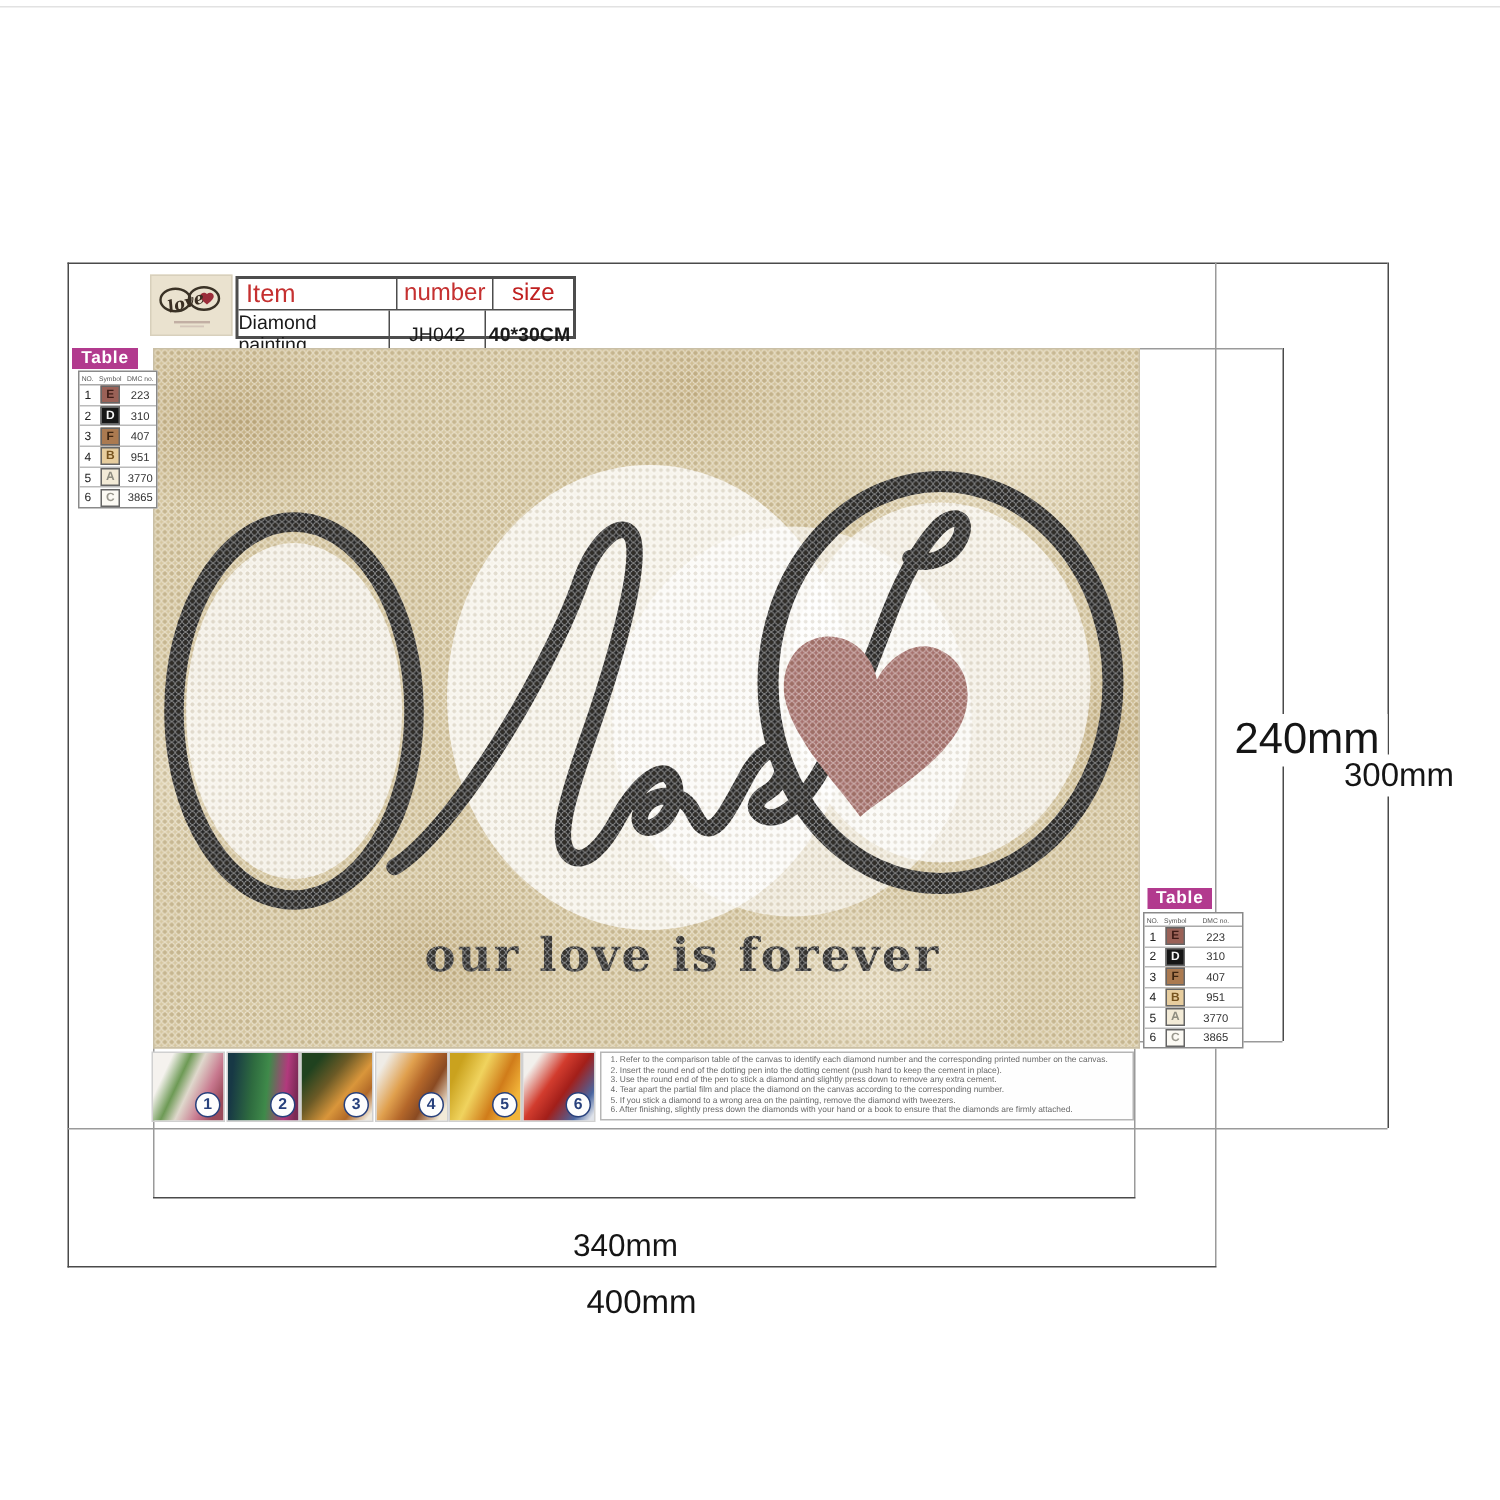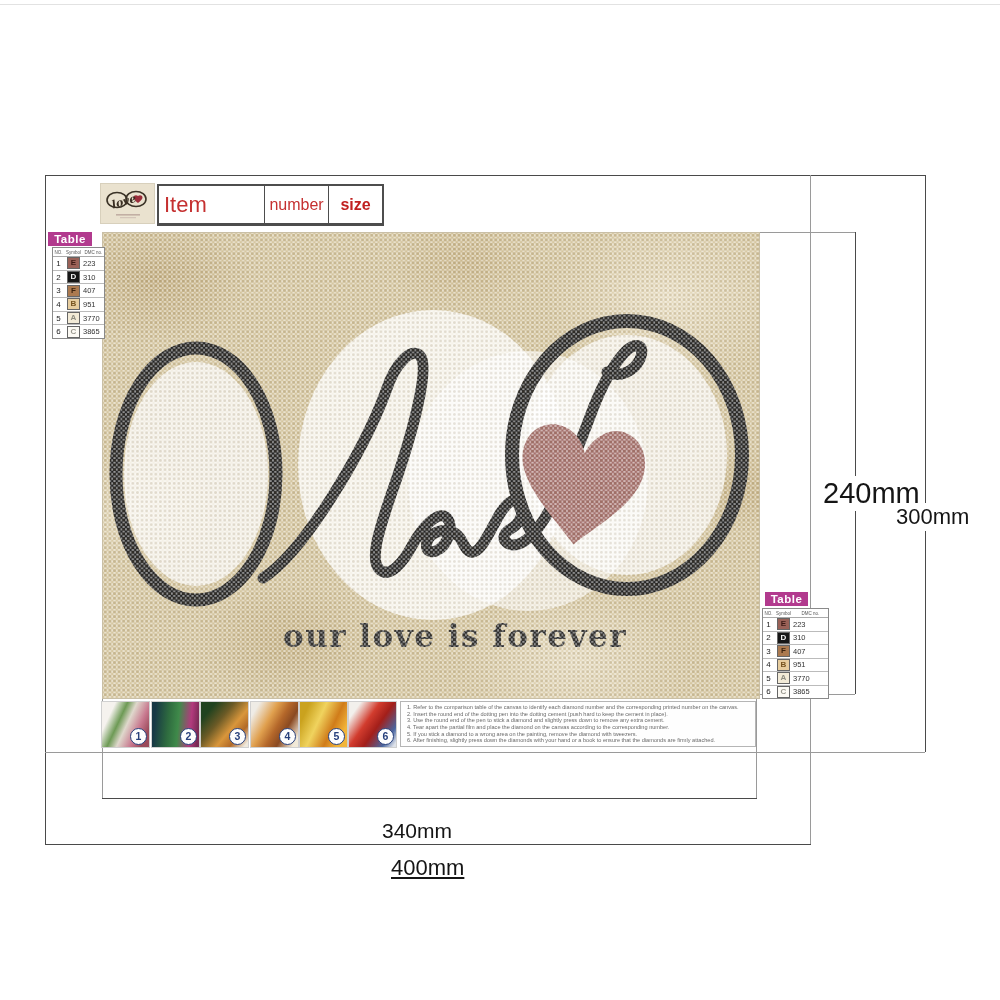--- a/index.html
+++ b/index.html
@@ -17,40 +17,40 @@
   
   #infotable{left:157px;top:184px;width:223px;height:38px;border:2px solid #4d4d4d;
              display:flex;flex-direction:column;background:#fff;z-index:2;}
   .inforow{display:flex;flex:1;}
   .inforow > div{border-right:1px solid #4d4d4d;display:flex;align-items:center;justify-content:center;}
   .inforow > div:last-child{border-right:none;}
   .inforow.hd{border-bottom:1px solid #4d4d4d;}
   .c-item{width:100px;}
   .c-num{width:63px;text-align:right;}
   .c-size{flex:1;}
-  .hd .c-item{justify-content:flex-start;padding-left:5px;color:#c53030;font-size:22px;}
+  .hd .c-item{justify-content:flex-start;padding-left:5px;color:#c53030;font-size:17px;}
   .hd .c-num{color:#c53030;font-size:16px;}
-  .hd .c-size{color:#c02020;font-size:16px;font-weight:bold;}
+  .hd .c-size{color:#c02020;font-size:16px;font-weight:normal;}
   .vl{font-size:13px;color:#1a1a1a;}
   .vl.b{font-weight:600;}
   
   .lg-title{position:absolute;background:#b23a8e;color:#fff;font-weight:bold;
             font-size:11.5px;display:flex;align-items:center;justify-content:center;
             letter-spacing:.5px;z-index:3;}
   .lg-table{position:absolute;background:#fff;border:1px solid #8a8a8a;z-index:3;
             display:flex;flex-direction:column;}
   .lg-head{display:flex;border-bottom:1px solid #aaa;color:#555;font-size:4.5px;height:8px;
            align-items:center;}
   .lg-row{display:flex;flex:1;border-bottom:1px solid #bbb;align-items:center;}
   .lg-row:last-child{border-bottom:none;}
   .lg-no{width:11px;text-align:center;font-size:8px;color:#222;}
   .lg-sym{width:19px;display:flex;align-items:center;justify-content:center;}
   .lg-sym span{width:11px;height:10px;border:1px solid #666;font-size:8px;font-weight:bold;
                display:flex;align-items:center;justify-content:center;line-height:1;}
-  .lg-code{flex:1;font-size:7.5px;color:#333;}
+  .lg-code{flex:1;text-align:center;font-size:7.5px;color:#333;}
   .lh-no{width:11px;text-align:center;}
   .lh-sym{width:19px;text-align:center;}
   .lh-code{flex:1;text-align:center;}
   
   #canvas{left:102px;top:232px;width:656px;height:465px;z-index:2;
     border:1px solid #c9bfa6;
     background-color:#d5c6a0;
     background-image:
       radial-gradient(140px 90px at 8% 10%, rgba(186,162,114,.65), transparent 70%),
       radial-gradient(170px 110px at 86% 14%, rgba(235,225,200,.85), transparent 72%),
@@ -97,40 +97,45 @@
   <div class="ln" style="left:45px;top:844px;width:766px;height:1px;"></div>
   <div class="ln lite" style="left:810px;top:175px;width:1px;height:669px;"></div>
   <div class="ln" style="left:102px;top:798px;width:655px;height:1px;"></div>
   <div class="ln lite" style="left:102px;top:697px;width:1px;height:101px;"></div>
   <div class="ln lite" style="left:756px;top:699px;width:1px;height:99px;"></div>
   <div class="ln" style="left:855px;top:232px;width:1px;height:462px;"></div>
   <div class="ln lite" style="left:758px;top:232px;width:97px;height:1px;"></div>
   <div class="ln lite" style="left:758px;top:694px;width:97px;height:1px;"></div>
 
   <span class="dimlabel" style="left:377px;top:818px;">340mm</span>
-  <span class="dimlabel" style="left:386px;top:854px;font-size:22px;text-decoration:underline;">400mm</span>
+  <span class="dimlabel" style="left:386px;top:854px;font-size:22px;">400mm</span>
   <span class="dimlabel" style="left:818px;top:476px;font-size:29px;">240mm</span>
   <span class="dimlabel" style="left:891px;top:503px;font-size:22px;">300mm</span>
 
   <div id="logo" class="abs">
     <svg width="53" height="39" viewBox="0 0 53 39">
       <ellipse cx="16" cy="16" rx="10" ry="7.5" fill="none" stroke="#3a3226" stroke-width="1.6"></ellipse>
       <ellipse cx="35" cy="15" rx="10" ry="7.5" fill="none" stroke="#3a3226" stroke-width="1.6"></ellipse>
       <path d="M37 12 C35.5 10.5 32.5 11 32.5 13.5 C32.5 15.5 35.5 17.8 37 19 C38.5 17.8 41.5 15.5 41.5 13.5 C41.5 11 38.5 10.5 37 12 Z" fill="#9b2d3a"></path>
       <text x="24" y="21" transform="rotate(-16 24 21)" font-family="DejaVu Serif, serif" font-style="italic" font-weight="bold" font-size="11" fill="#3a2e22" text-anchor="middle">love</text>
       <rect x="15" y="30" width="24" height="1.6" fill="#b09a92" opacity=".7"></rect>
       <rect x="19" y="33" width="16" height="1.2" fill="#c5b2aa" opacity=".6"></rect>
     </svg>
   </div>
 
   <div id="infotable" class="abs">
     <div class="inforow hd">
       <div class="c-item">Item</div>
       <div class="c-num">number</div>
       <div class="c-size">size</div>
+    </div>
+    <div class="inforow">
+      <div class="c-item vl">Diamond painting</div>
+      <div class="c-num vl">JH042</div>
+      <div class="c-size vl b">40*30CM</div>
     </div>
   </div>
 
   <div class="lg-title" style="left:48px;top:232px;width:44px;height:14px;">Table</div>
   <div class="lg-table" style="left:52px;top:247px;width:51px;height:90px;">
     <div class="lg-head">
       <span class="lh-no">NO.</span>
       <span class="lh-sym">Symbol</span>
       <span class="lh-code">DMC no.</span>
     </div>

